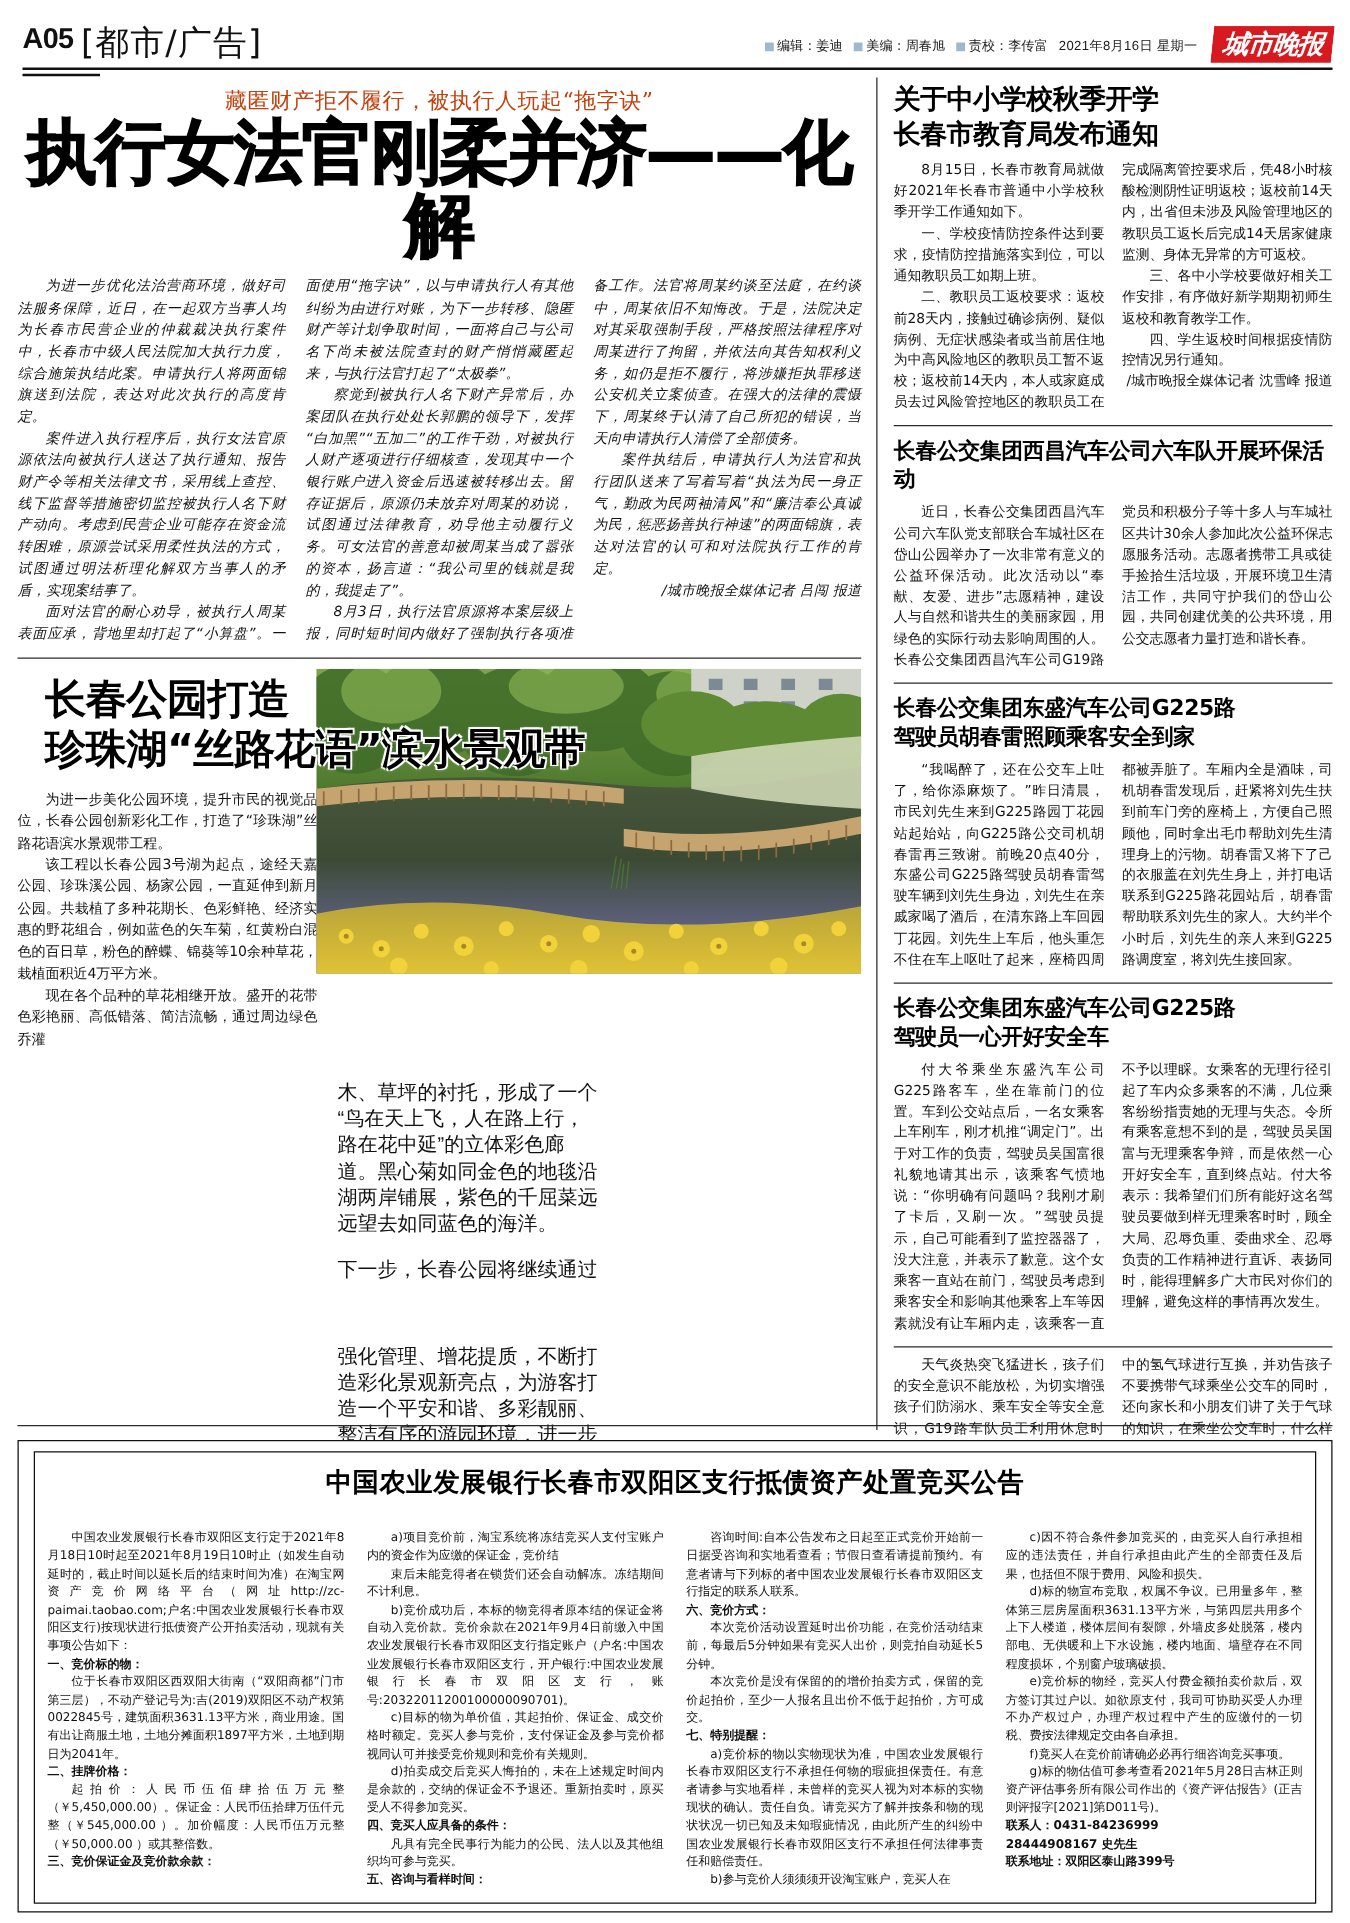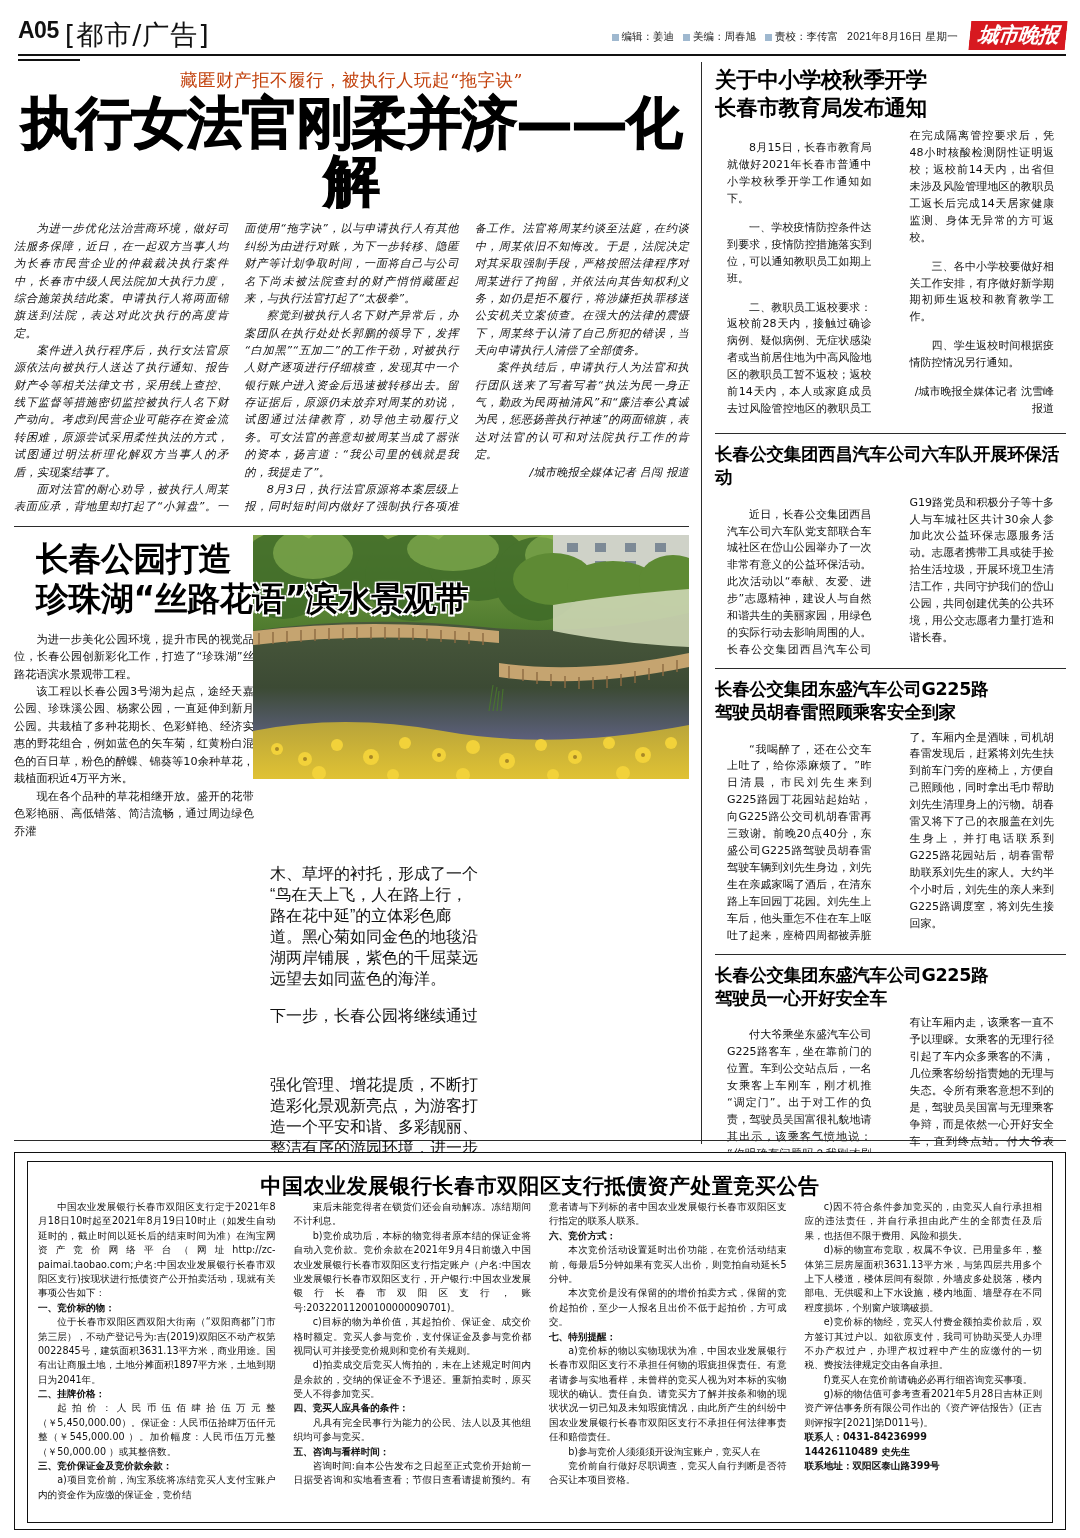--- a/index.html
+++ b/index.html
@@ -237,21 +237,21 @@
     margin: 9px 0 6px;
   }
   .rc-cols {
     column-count: 2;
     column-gap: 14px;
     font-size: 11px;
     line-height: 1.54;
     text-align: justify;
     font-family: "DejaVu Sans", sans-serif;
   }
-  .rc-cols p { margin: 12px; text-indent: 2em; }
+  .rc-cols p { margin: 0; text-indent: 2em; }
   .rc-rule {
     border: none;
     border-top: 1px solid #2b2b2b;
     margin: 9px 0 6px;
   }
 
   
   .adbox {
     position: absolute;
     left: 14px;
@@ -269,21 +269,21 @@
     box-sizing: border-box;
     padding: 8px 10px;
     overflow: hidden;
   }
   .ad-title {
     text-align: center;
     font-family: "DejaVu Sans", sans-serif;
     font-weight: bold;
     font-size: 21px;
     letter-spacing: .5px;
-    margin: 2px 0 0;
+    margin: 2px 0 24px;
     color: #000;
   }
   .ad-cols {
     column-count: 4;
     column-gap: 18px;
     font-size: 9.6px;
     line-height: 1.5;
     text-align: justify;
     font-family: "DejaVu Sans", sans-serif;
   }
@@ -570,26 +570,25 @@
         <p class="noind b">五、咨询与看样时间：</p>
 
         <p>咨询时间:自本公告发布之日起至正式竞价开始前一日据受咨询和实地看查看；节假日查看请提前预约。有意者请与下列标的者中国农业发展银行长春市双阳区支行指定的联系人联系。</p>
         <p class="noind b">六、竞价方式：</p>
         <p>本次竞价活动设置延时出价功能，在竞价活动结束前，每最后5分钟如果有竞买人出价，则竞拍自动延长5分钟。</p>
         <p>本次竞价是没有保留的的增价拍卖方式，保留的竞价起拍价，至少一人报名且出价不低于起拍价，方可成交。</p>
         <p class="noind b">七、特别提醒：</p>
         <p>a)竞价标的物以实物现状为准，中国农业发展银行长春市双阳区支行不承担任何物的瑕疵担保责任。有意者请参与实地看样，未曾样的竞买人视为对本标的实物现状的确认。责任自负。请竞买方了解并按条和物的现状状况一切已知及未知瑕疵情况，由此所产生的纠纷中国农业发展银行长春市双阳区支行不承担任何法律事责任和赔偿责任。</p>
         <p>b)参与竞价人须须须开设淘宝账户，竞买人在</p>
 
-        <p>竞价前自行做好尽职调查，竞买人自行判断是否符合买让本项目资格。</p>
         <p>c)因不符合条件参加竞买的，由竞买人自行承担相应的违法责任，并自行承担由此产生的全部责任及后果，也括但不限于费用、风险和损失。</p>
         <p>d)标的物宣布竞取，权属不争议。已用量多年，整体第三层房屋面积3631.13平方米，与第四层共用多个上下人楼道，楼体层间有裂隙，外墙皮多处脱落，楼内部电、无供暖和上下水设施，楼内地面、墙壁存在不同程度损坏，个别窗户玻璃破损。</p>
         <p>e)竞价标的物经，竞买人付费金额拍卖价款后，双方签订其过户以。如欲原支付，我司可协助买受人办理不办产权过户，办理产权过程中产生的应缴付的一切税、费按法律规定交由各自承担。</p>
         <p>f)竟买人在竞价前请确必必再行细咨询竞买事项。</p>
         <p>g)标的物估值可参考查看2021年5月28日吉林正则资产评估事务所有限公司作出的《资产评估报告》(正吉则评报字[2021]第D011号)。</p>
         <p class="noind b">联系人：0431-84236999</p>
-        <p class="noind b">14426110489 史先生</p>
+        <p class="noind b">28444908167 史先生</p>
         <p class="noind b">联系地址：双阳区泰山路399号</p>
       </div>
     </div>
   </div>
 
 </div>
 
 </body></html>

